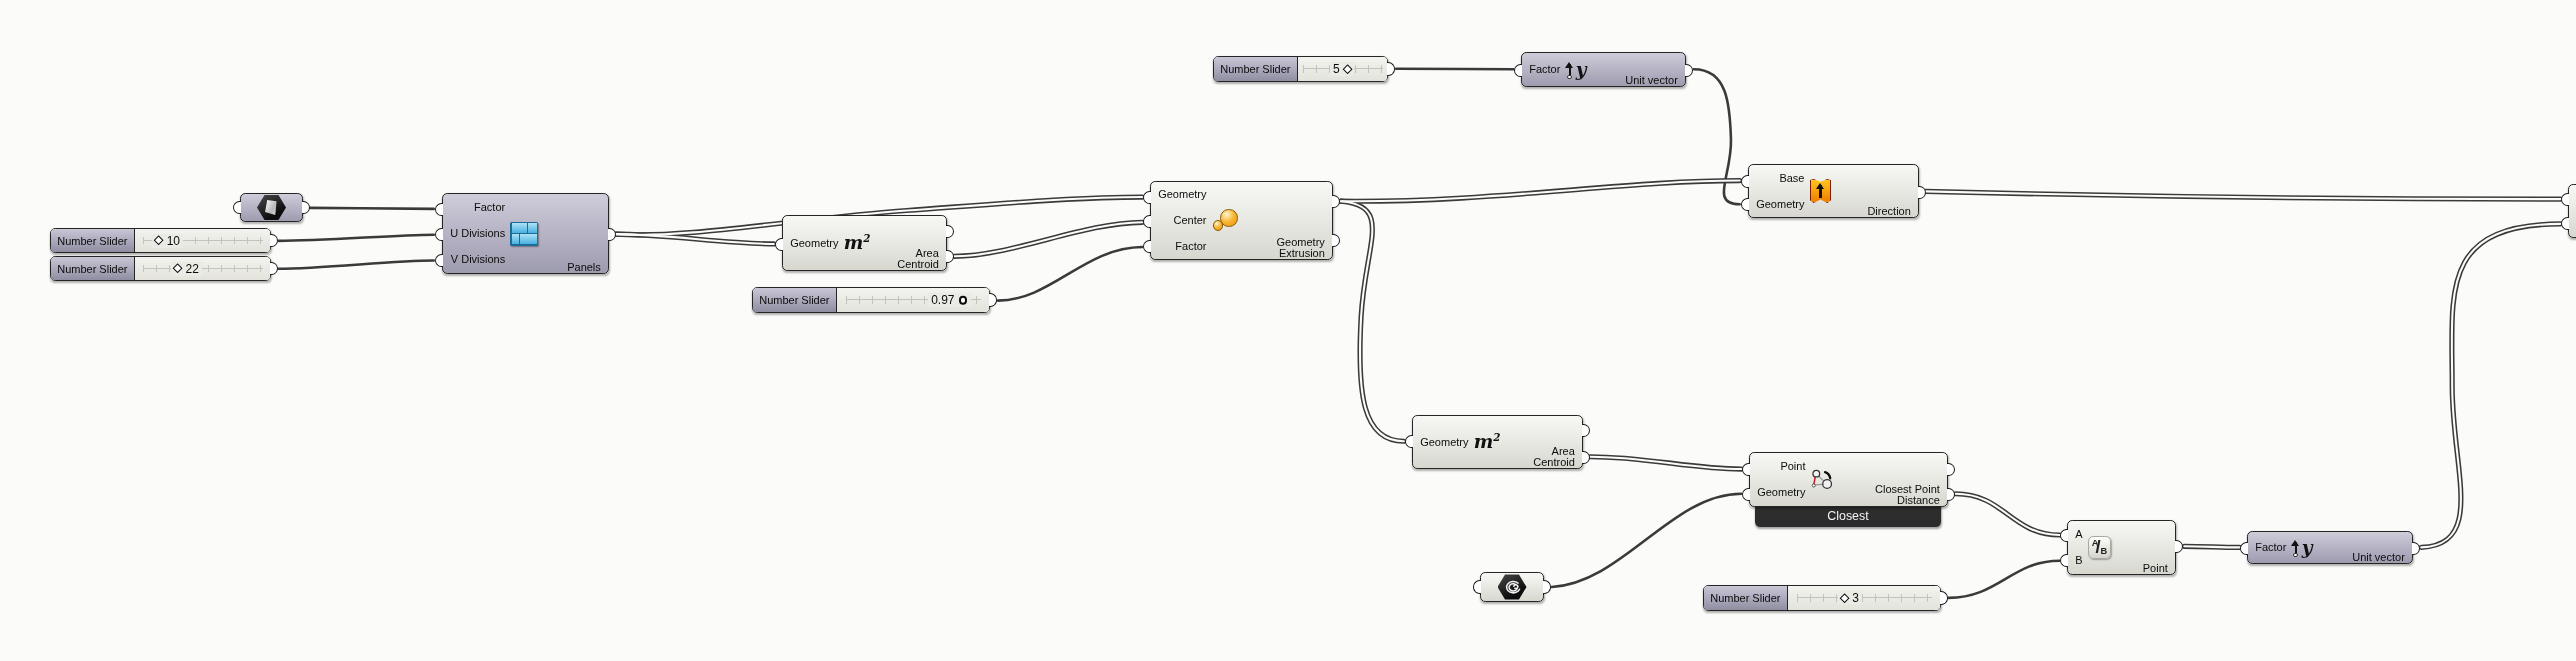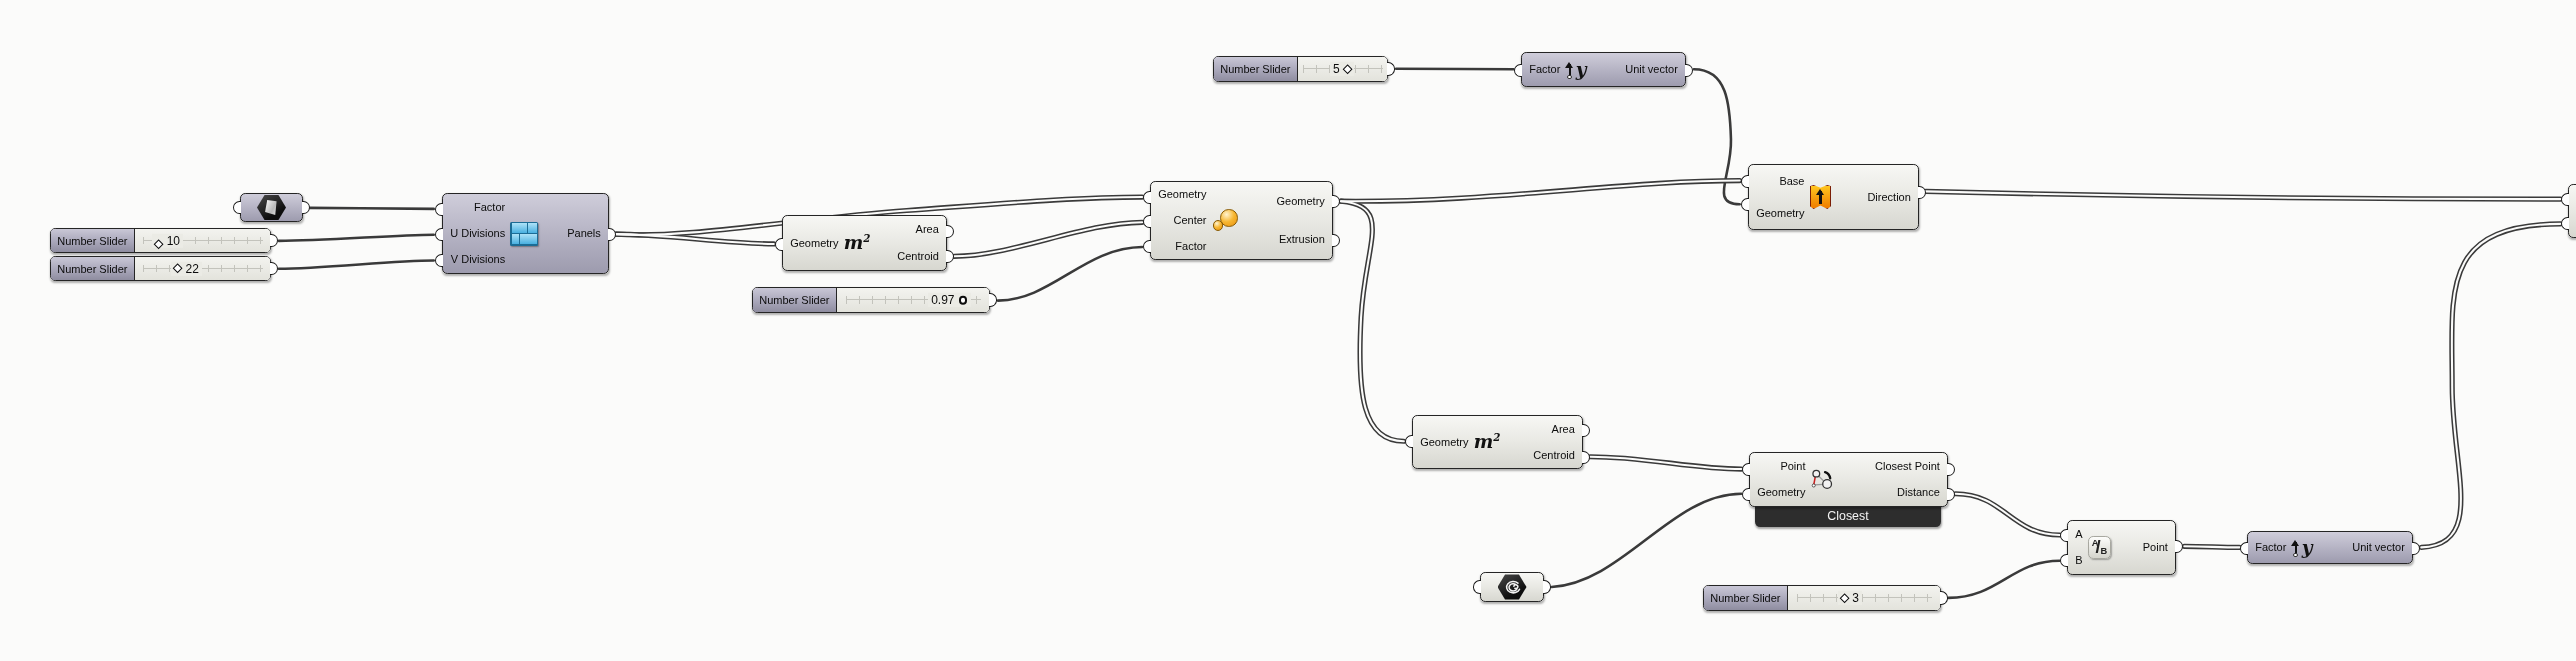--- a/index.html
+++ b/index.html
@@ -10,21 +10,21 @@
   .wd { fill:none; stroke:#3a3a3a; stroke-width:10; stroke-linecap:round; }
   .wc { fill:none; stroke:#fbfbfa; stroke-width:4; stroke-linecap:round; }
 
   .comp { position:absolute; z-index:2; display:flex; align-items:center; gap:5.2px;
           padding:0 7.2px; border:1.3px solid #252525; border-radius:5.2px;
           background:linear-gradient(#f7f7f4, #e9e9e4 48%, #d7d7d0);
           box-shadow:0.8px 1.3px 2.1px rgba(0,0,0,.3); }
   .comp.lav { background:linear-gradient(#cfcdda, #b3b1c2 55%, #9d9bae); }
   .incol,.outcol { display:flex; flex-direction:column; justify-content:space-around;
                    align-self:stretch; align-items:flex-end; }
-  .outcol { margin-left:auto; }
+  .outcol { margin-left:auto;justify-content:flex-end; }
   .plabel { font-size:11px; color:#0c0c0c; white-space:nowrap; line-height:1; }
   .pin,.pout { position:absolute; width:7.7px; height:13.4px; background:#fff;
                border:1.8px solid #1c1c1c; z-index:1; }
   .pin  { left:-7.7px;  border-right:none; border-radius:6.7px 0 0 6.7px; }
   .pout { right:-7.7px; border-left:none;  border-radius:0 6.7px 6.7px 0; }
 
   
   .slider { position:absolute; z-index:2; display:flex; border:1.3px solid #252525;
             border-radius:5.2px; box-shadow:0.8px 1.3px 2.1px rgba(0,0,0,.3); }
   .slabel { display:flex; align-items:center; justify-content:center; padding:0 6.2px;
@@ -123,21 +123,21 @@
   <div class="hexdark">
       <div class="patch"></div>
     </div>
   <div class="pout" style="top:calc(50% - 6.7px);"></div>
 </div>
 
 <div class="slider" style="left:50px; top:228px; width:221px; height:25px;">
   <div class="slabel">Number Slider</div>
   <div class="strack">
     <div class="ruler"></div>
-    <div class="sval before" style="left:13%;align-items:flex-end;">
+    <div class="sval before" style="left:13%;">
       <span class="grip-d"></span>
       <span>10</span>
     </div>
   </div>
   <div class="pout" style="top:calc(50% - 6.7px);"></div>
 </div>
 
 <div class="slider" style="left:50px; top:256px; width:221px; height:25px;">
   <div class="slabel">Number Slider</div>
   <div class="strack">
@@ -240,21 +240,21 @@
         <i></i>
       </div>
     <span class="uy">y</span>
   </div>
   <div class="outcol">
       <span class="plabel">Unit vector</span>
     </div>
   <div class="pout" style="top:10.8px;"></div>
 </div>
 
-<div class="comp" style="left:1748px; top:164px; width:171px; height:66px;">
+<div class="comp" style="left:1748px; top:164px; width:171px; height:54px;">
   <div class="pin" style="top:9.8px;"></div>
   <div class="pin" style="top:33px;"></div>
   <div class="incol">
     <span class="plabel">Base</span>
     <span class="plabel">Geometry</span>
   </div>
   <div class="extricon">
       <div class="arrow-up" style="margin:1px 0 0 0;"></div>
     </div>
   <div class="outcol">

